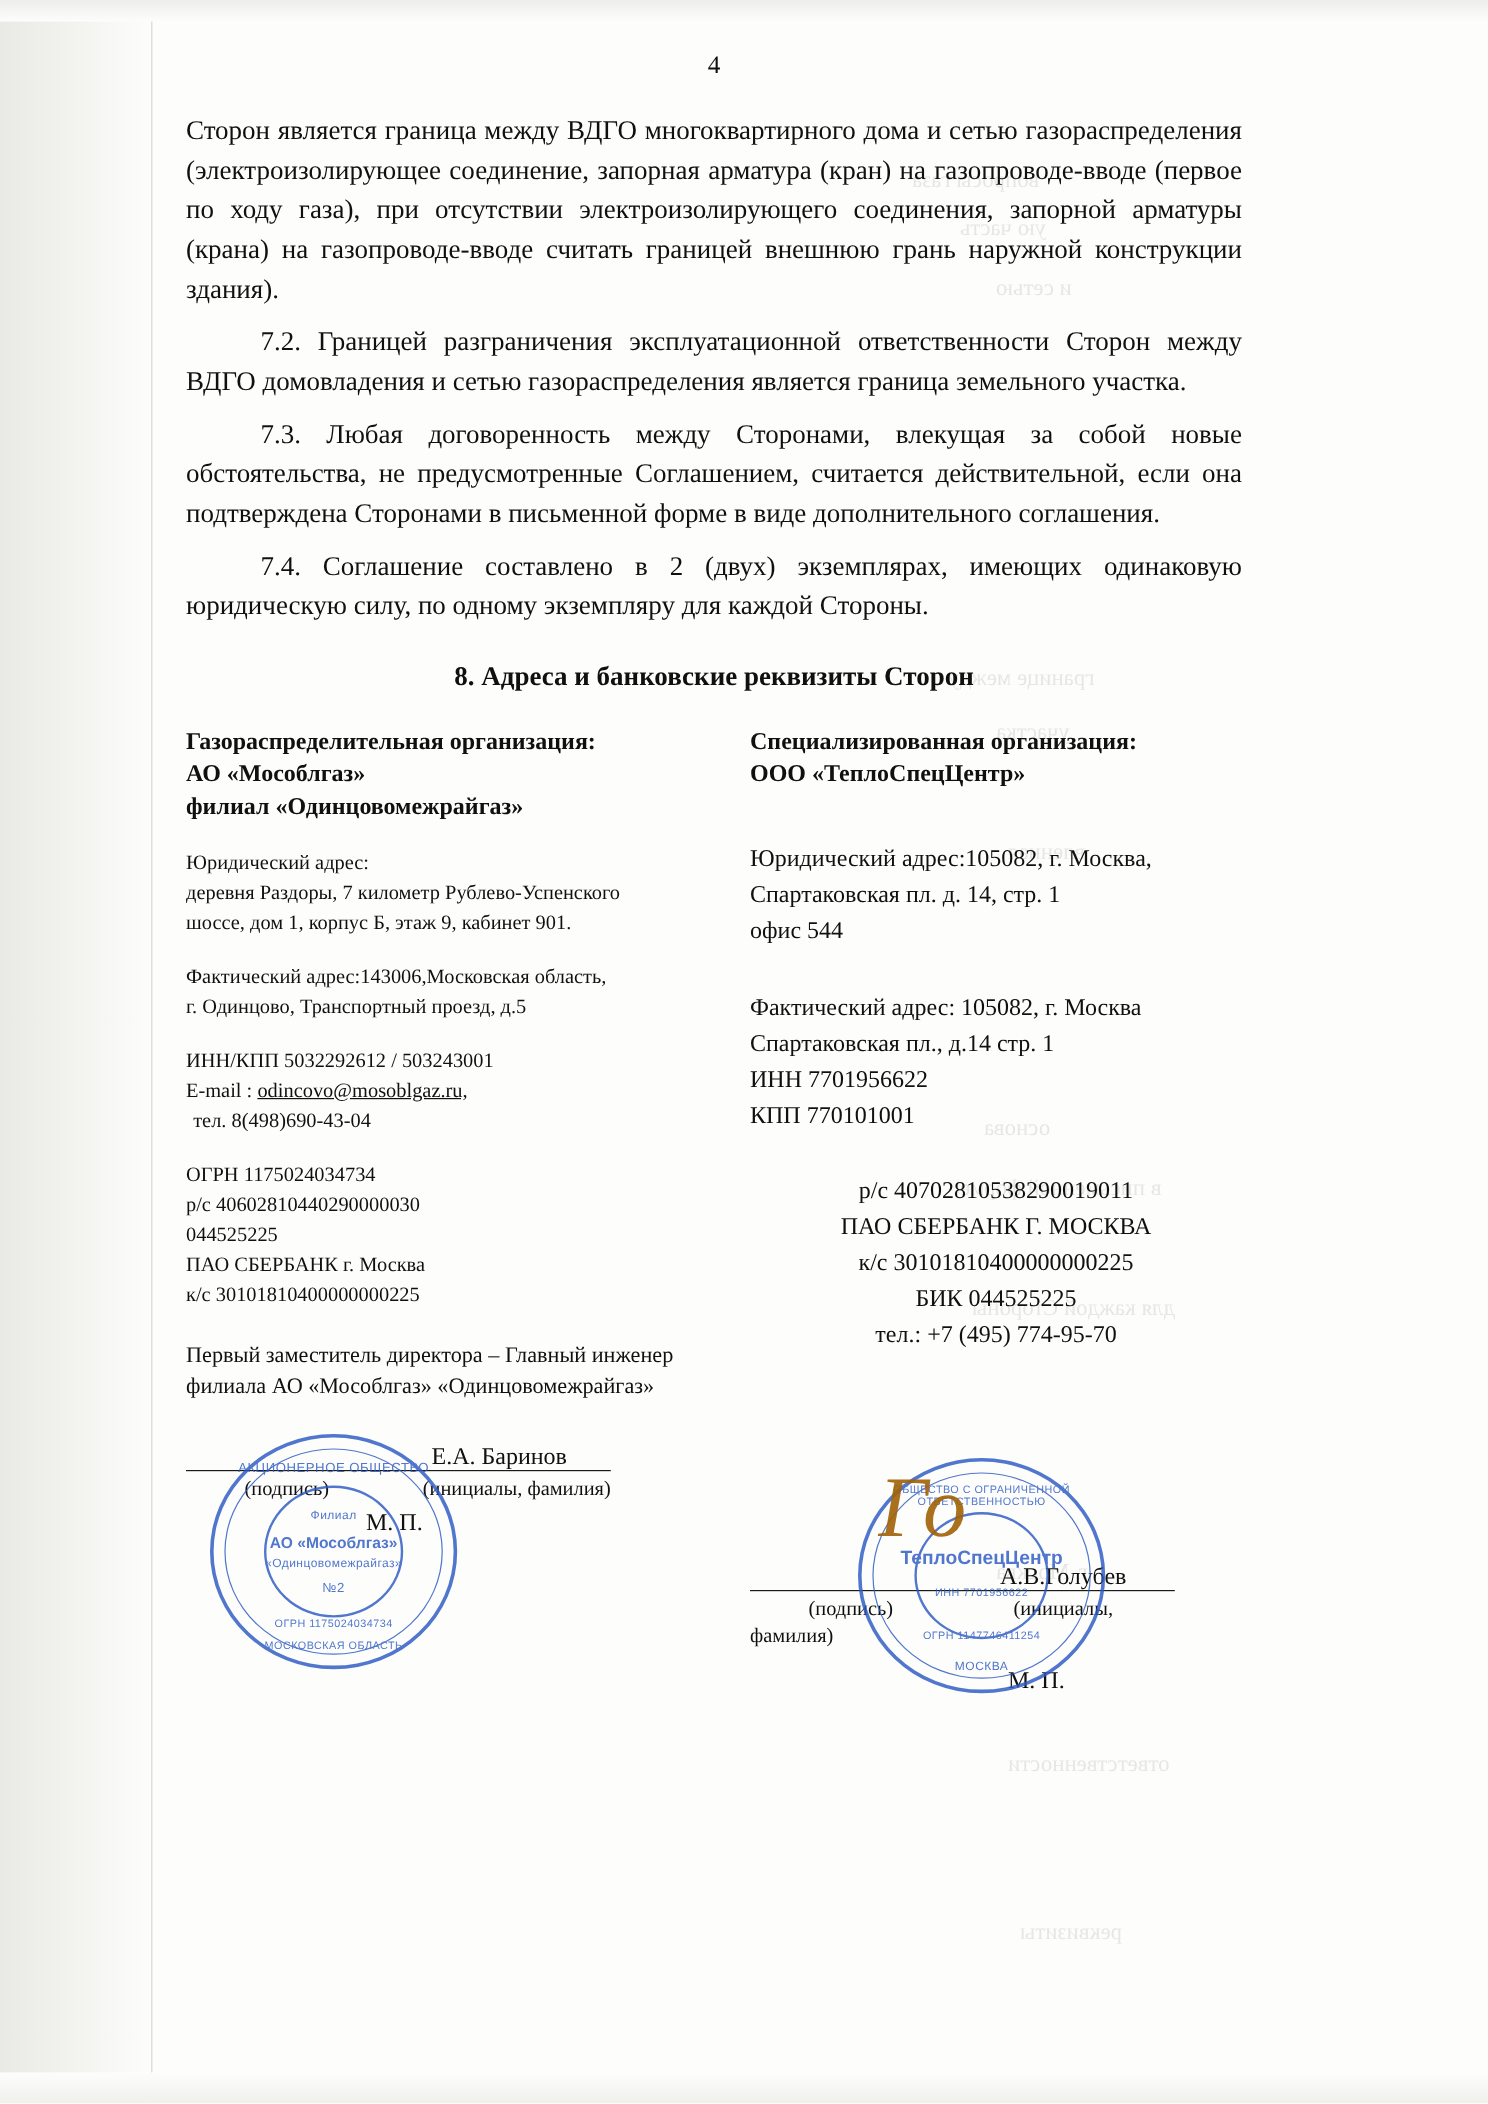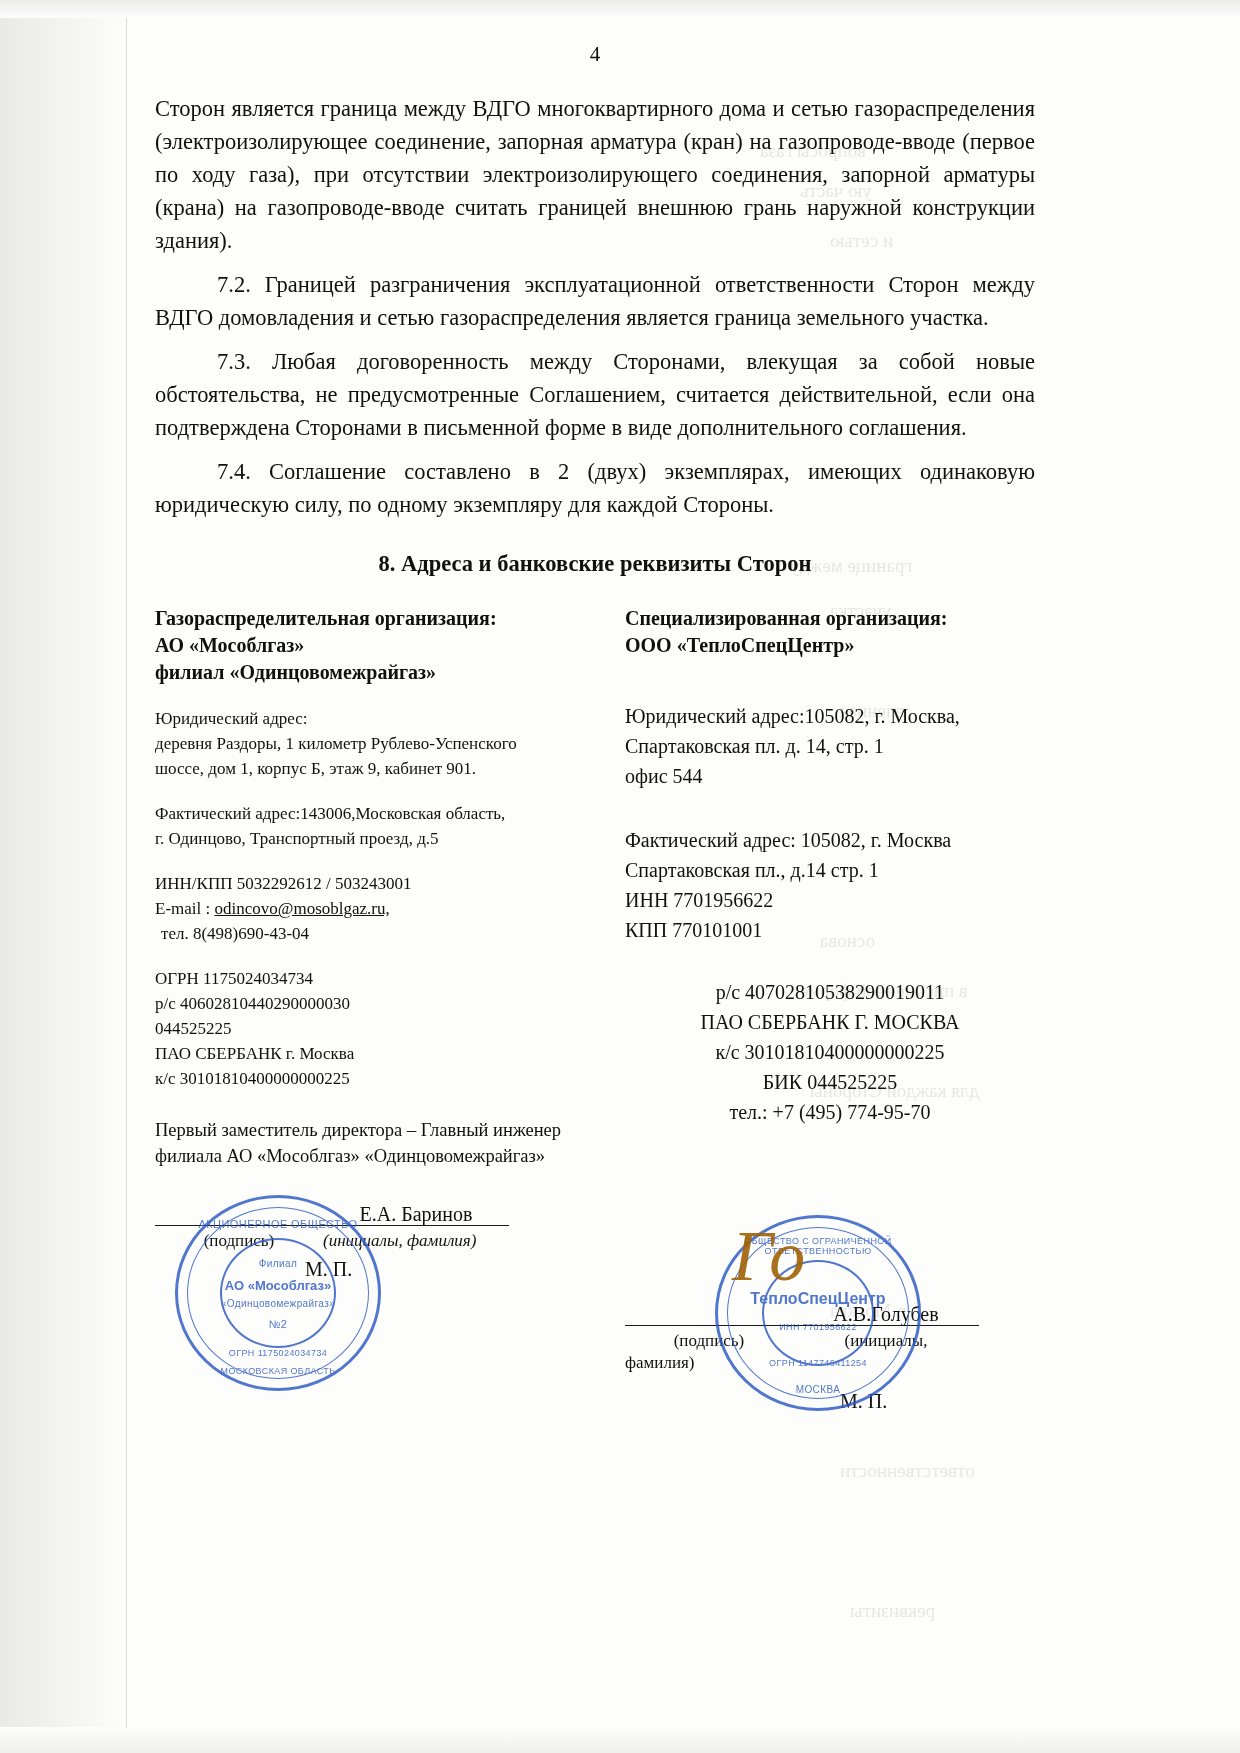--- a/index.html
+++ b/index.html
@@ -232,21 +232,21 @@
 
       <div class="col left">
         <div class="org-head">
           <div>Газораспределительная организация:</div>
           <div>АО «Мособлгаз»</div>
           <div>филиал «Одинцовомежрайгаз»</div>
         </div>
 
         <div class="blk">
           <span class="sm">Юридический адрес:</span>
-          <span class="sm">деревня Раздоры, 1 километр Рублево-Успенского</span>
+          <span class="sm">деревня Раздоры, 7 километр Рублево-Успенского</span>
           <span class="sm">шоссе, дом 1, корпус Б, этаж 9, кабинет 901.</span>
         </div>
 
         <div class="blk">
           <span class="sm">Фактический адрес:143006,Московская область,</span>
           <span class="sm">г. Одинцово, Транспортный проезд, д.5</span>
         </div>
 
         <div class="blk">
           <span class="sm">ИНН/КПП 5032292612 / 503243001</span>
@@ -264,21 +264,21 @@
 
         <div class="signblock">
           <span class="sm">Первый заместитель директора –</span>
           <span class="sm">Главный инженер филиала АО «Мособлгаз»</span>
           <span class="sm">«Одинцовомежрайгаз»</span>
         </div>
 
         <div class="sigrow">
           <span class="sigline sig-left"></span><span class="sigline sig-name">Е.А. Баринов</span>
           <div class="caption" style="margin-top:4px;">
-            <span style="display:inline-block; width:168px; text-align:center;">(подпись)</span><span style="display:inline-block; width:186px; text-align:left;font-style:italic;">(инициалы, фамилия)</span>
+            <span style="display:inline-block; width:168px; text-align:center;">(подпись)</span><span style="display:inline-block; width:186px; text-align:right;">(инициалы, фамилия)</span>
           </div>
           <div class="mp" style="margin-left:150px;">М. П.</div>
         </div>
       </div>
 
       <div class="col right">
         <div class="org-head">
           <div>Специализированная организация:</div>
           <div>ООО «ТеплоСпецЦентр»</div>
         </div>

